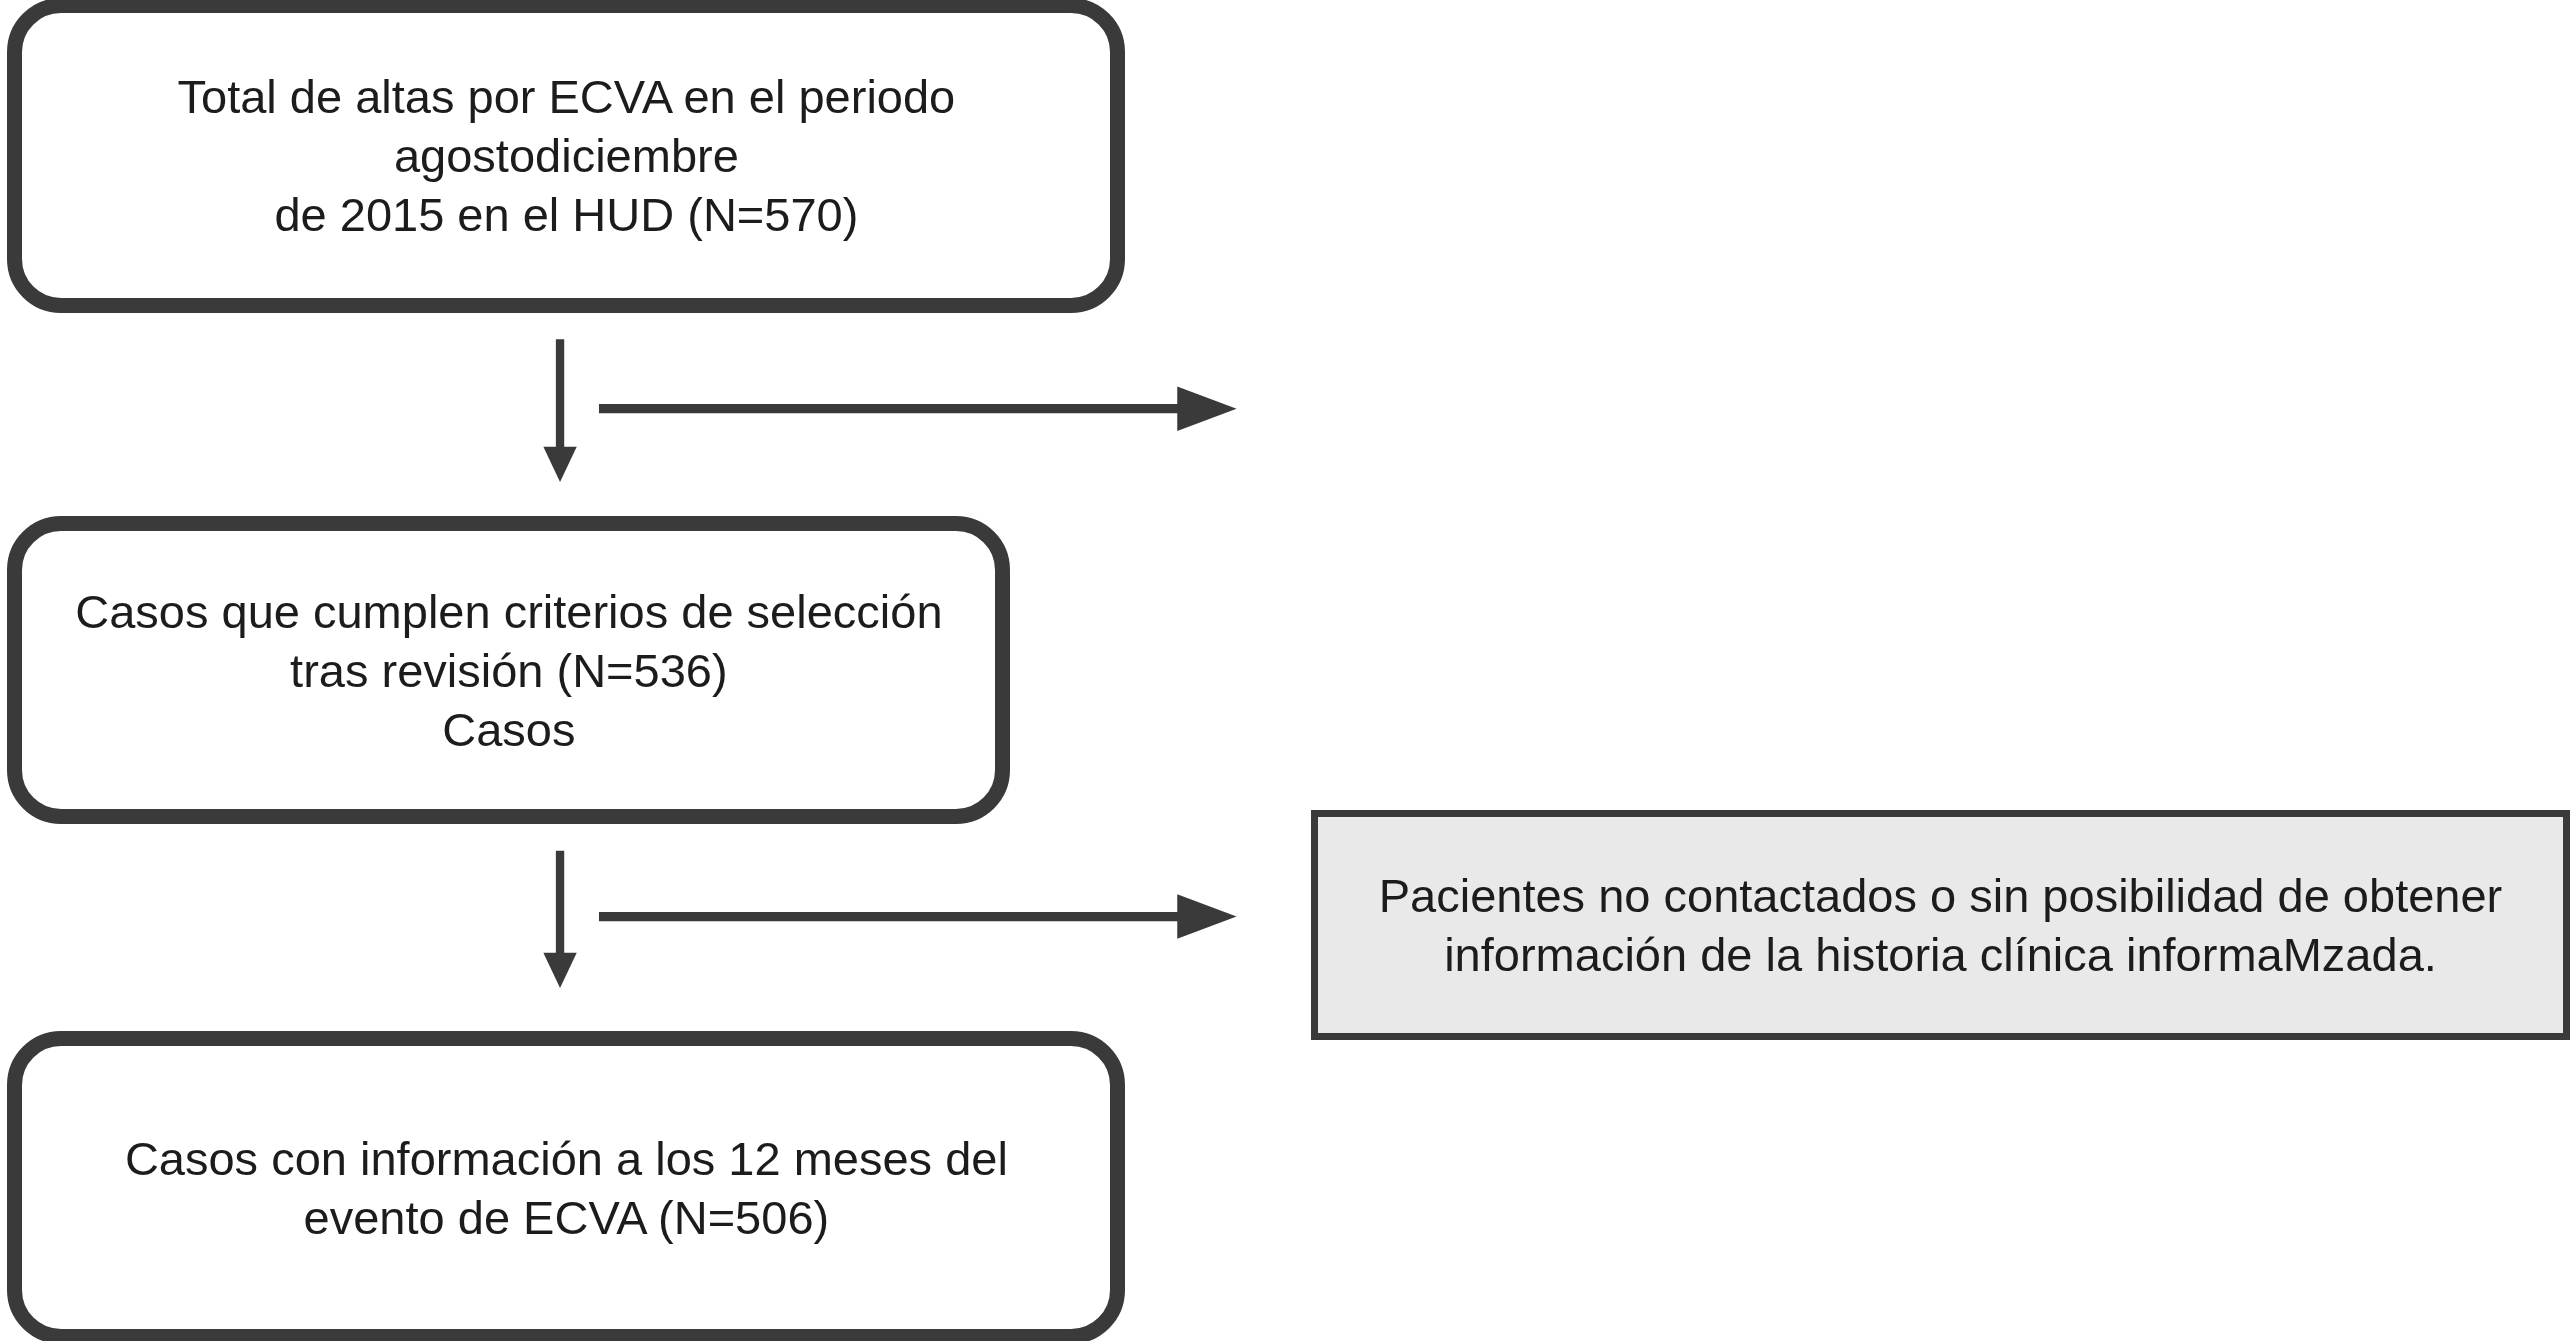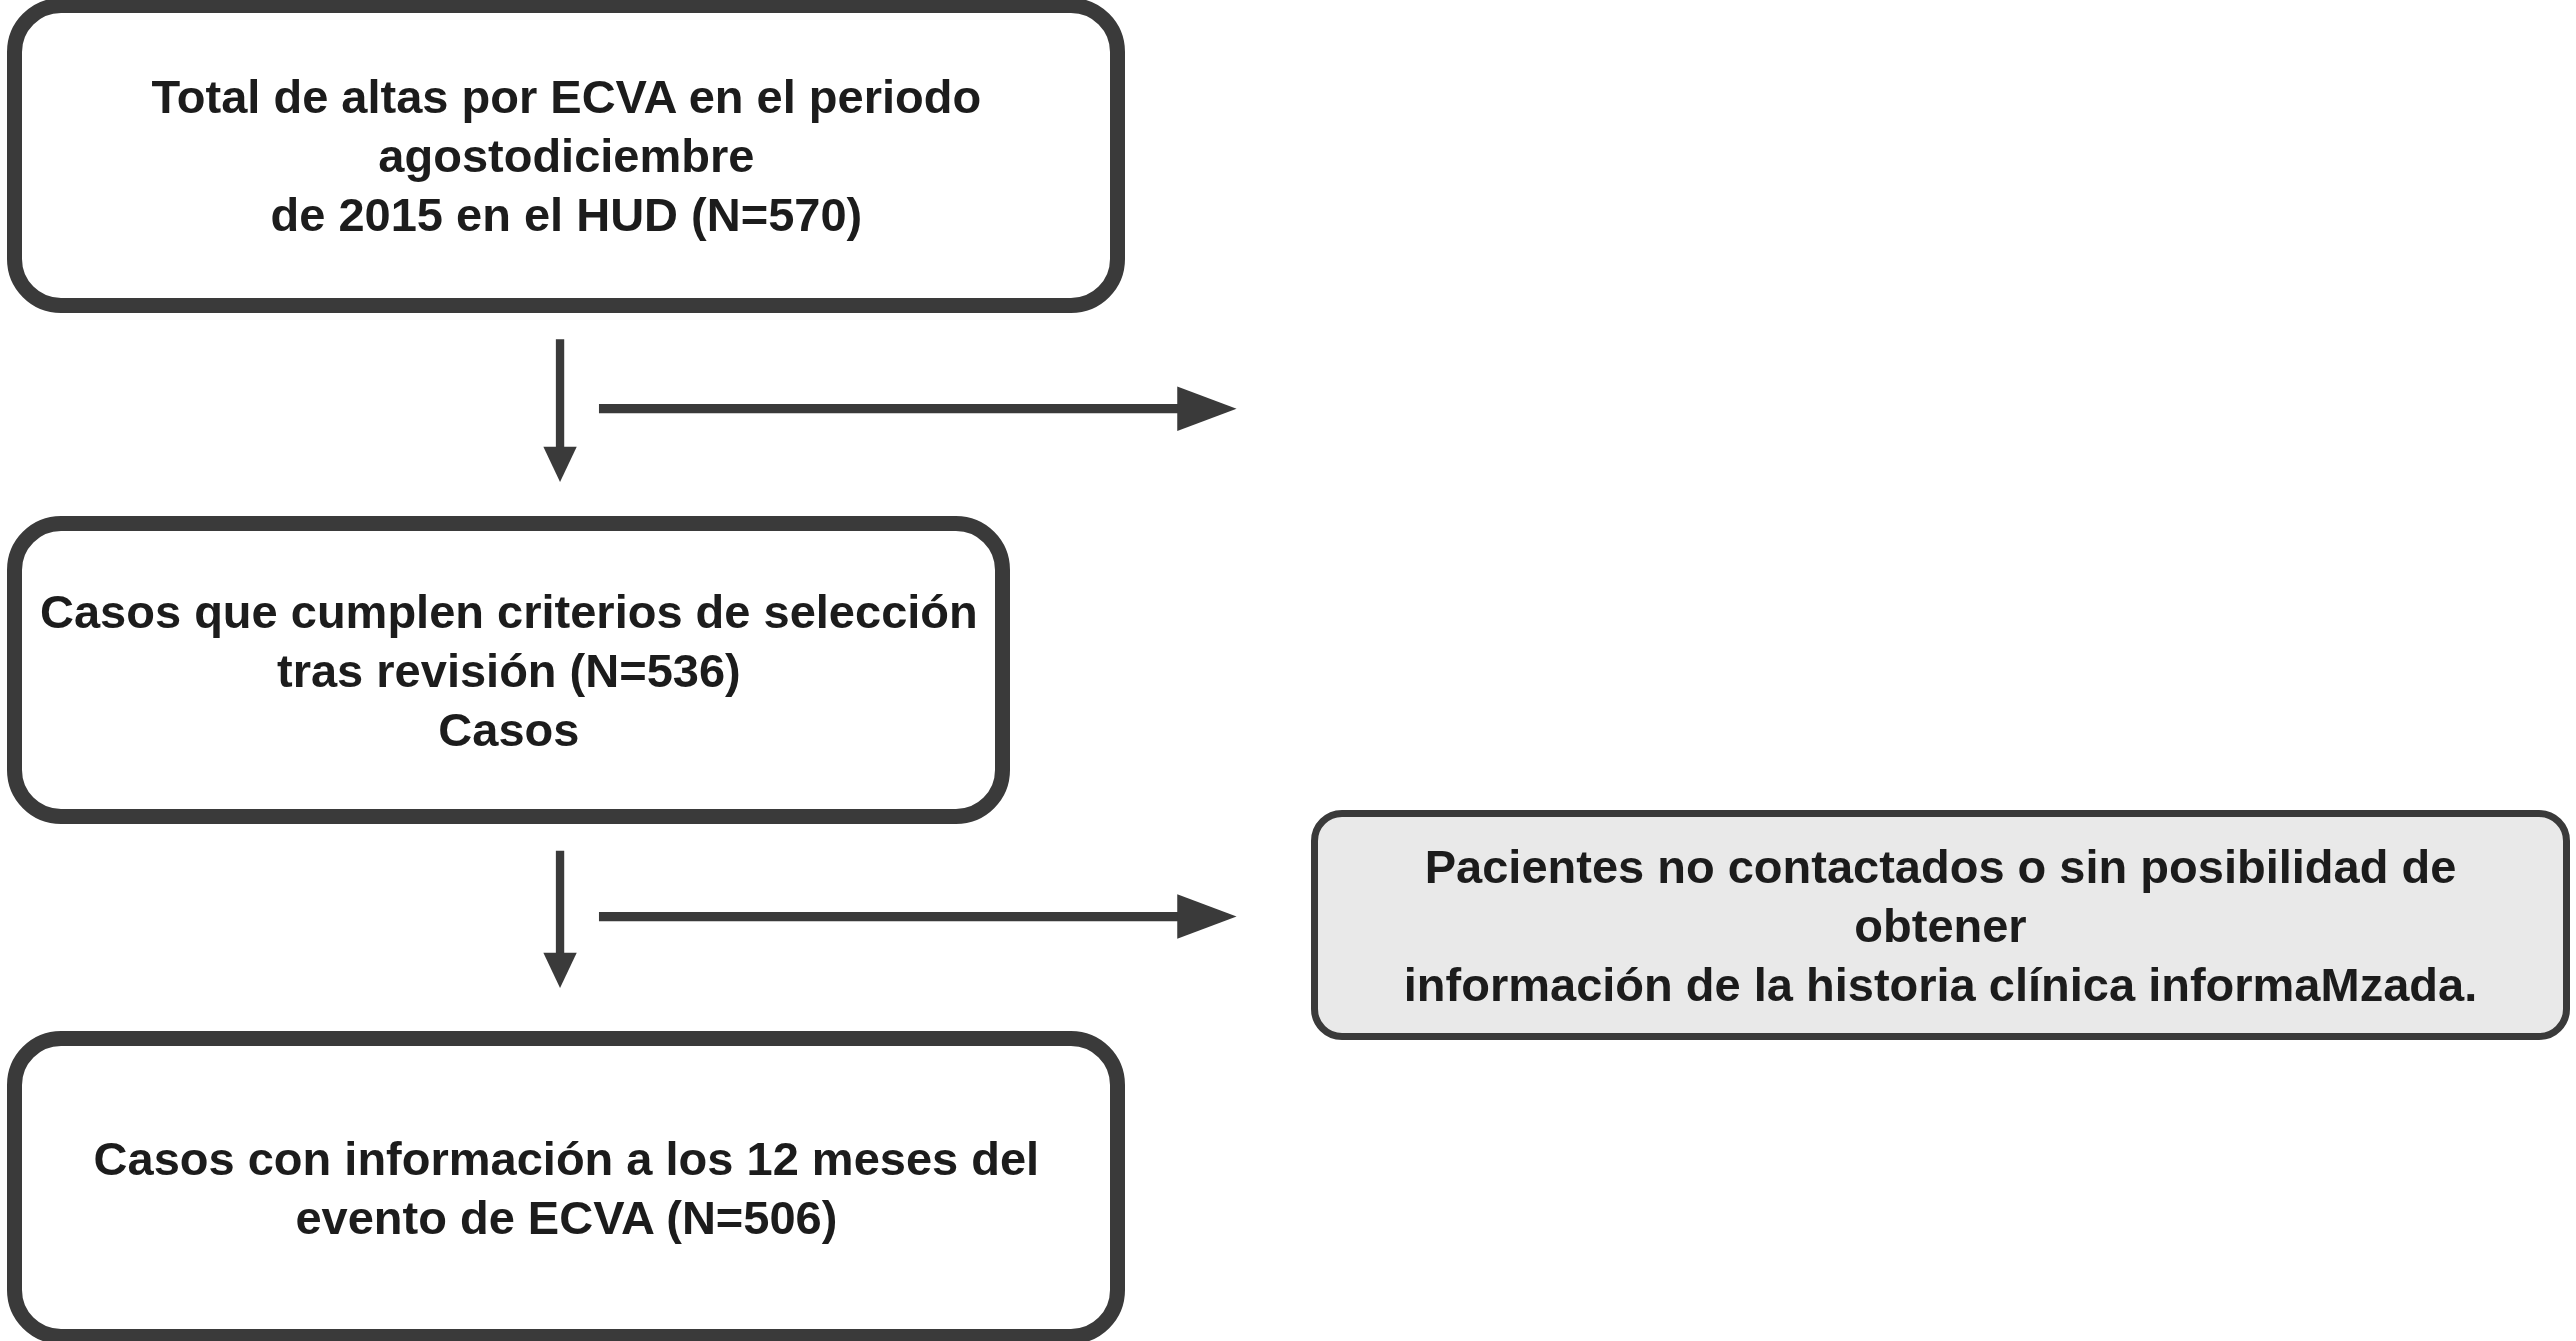--- a/index.html
+++ b/index.html
@@ -8,21 +8,20 @@
     background: #ffffff;
   }
   .canvas {
     position: relative;
     width: 2576px;
     height: 1341px;
     background: #ffffff;
     overflow: hidden;
     font-family: "Liberation Sans", "DejaVu Sans", sans-serif;
     color: #1c1c1c;
-    font-weight: bold;
   }
   .rbox {
     position: absolute;
     box-sizing: border-box;
     background: #ffffff;
     border: 15px solid #3a3a3a;
     border-radius: 54px;
     display: flex;
     align-items: center;
     justify-content: center;
@@ -62,21 +61,21 @@
     width: 2576px;
     height: 1341px;
     pointer-events: none;
   }
 
   
   #box-top-left    { left: 7.4px;    top: -1.9px;   width: 1118px; height: 315px; }
   #box-mid-left    { left: 7.4px;    top: 516px;  width: 1003px; height: 308px; }
   #box-bottom-left { left: 7.4px;    top: 1031px; width: 1118px; height: 313px; }
   #box-excl-1      { left: 1309px; top: 230px;  width: 1261px; height: 360px; }
-  #box-excl-2      { left: 1311px; top: 810px;  width: 1259px; height: 230px; border-radius: 31px; }
+  #box-excl-2      { left: 1311px; top: 810px;  width: 1259px; height: 230px; }
 </style>
 </head>
 <body>
 
 <div class="canvas">
 
   <svg class="arrow-layer" viewBox="0 0 2779 1447">
     <g>
       <line x1="604" y1="366" x2="604" y2="486" stroke="#3a3a3a" stroke-width="9"></line>
       <polygon points="586,482 622,482 604,520" fill="#3a3a3a"></polygon>

